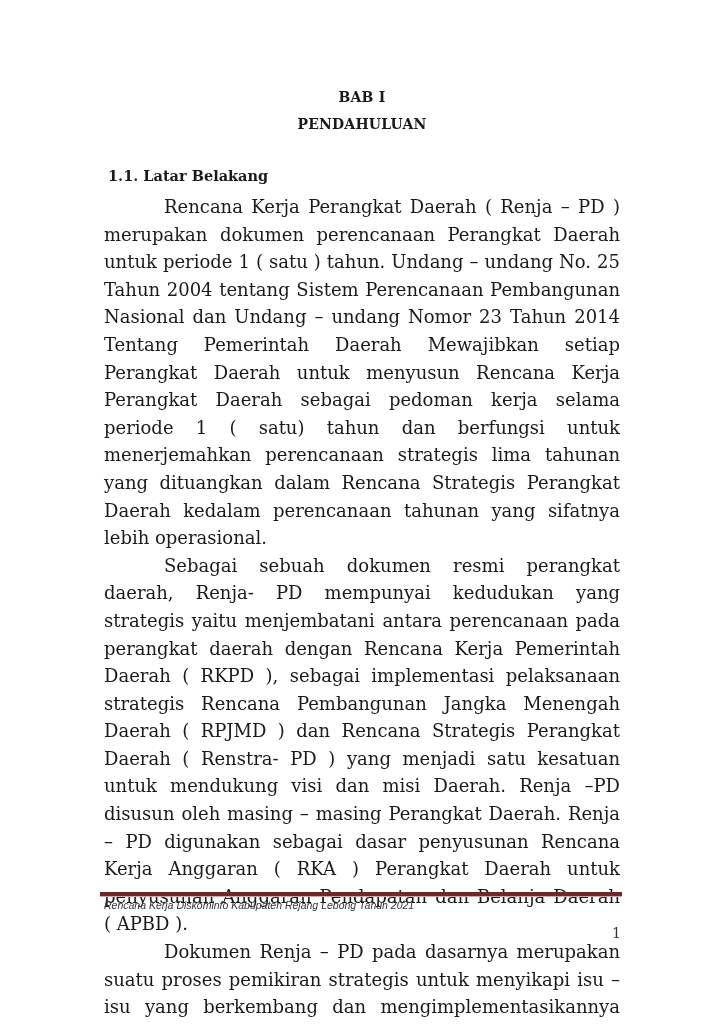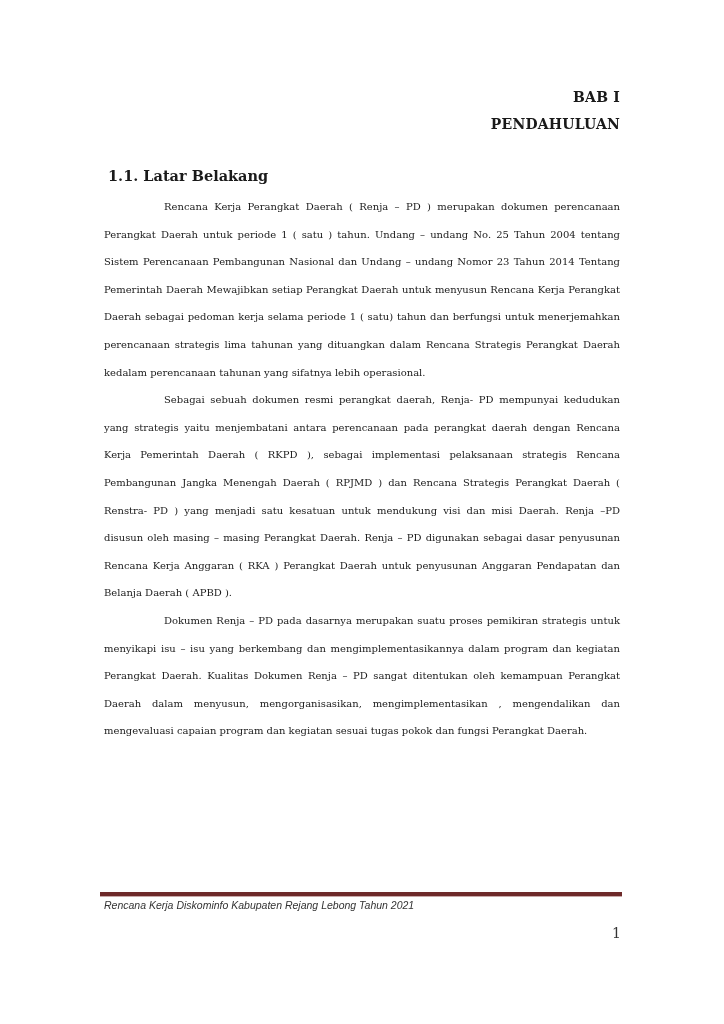--- a/index.html
+++ b/index.html
@@ -1,22 +1,22 @@
 <!DOCTYPE html>
 <html><head>
 <meta charset="utf-8">
 <style>
   html, body { margin: 0; padding: 0; background: #ffffff; }
   body { width: 724px; height: 1024px; position: relative; overflow: hidden;
          font-family: "DejaVu Serif", "Liberation Serif", serif; color: #1a1a1a; }
   .page { position: absolute; left: 104px; top: 84px; width: 516px; }
-  .chapter { text-align: right; font-weight: bold; font-size: 14px; line-height: 27px; margin: 0; letter-spacing: 0.2px; }
+  .chapter { text-align: center; font-weight: bold; font-size: 14px; line-height: 27px; margin: 0; letter-spacing: 0.2px; }
   .chapter-title { margin-bottom: 24px; }
   .section { font-weight: bold; font-size: 14.5px; line-height: 27px; margin: 4px; }
-  .para { margin: 0; font-size: 10px; line-height: 27.6px; text-align: justify; text-indent: 60px; }
+  .para { margin: 0; font-size: 18px; line-height: 27.6px; text-align: justify; text-indent: 60px; }
   .rule { position: absolute; left: 100px; top: 892px; width: 522px; height: 4px; background: #6e2a2a; }
   .rule-shadow { position: absolute; left: 100px; top: 896px; width: 522px; height: 1px; background: #c9a9a9; }
   .footer { position: absolute; left: 104px; top: 899px; font-family: "Liberation Sans", sans-serif;
             font-style: italic; font-size: 10.5px; color: #333; }
   .page-num { position: absolute; left: 612px; top: 925px; font-size: 14px; color: #333; }
 </style>
 </head>
 <body>
 
 <div class="page">

